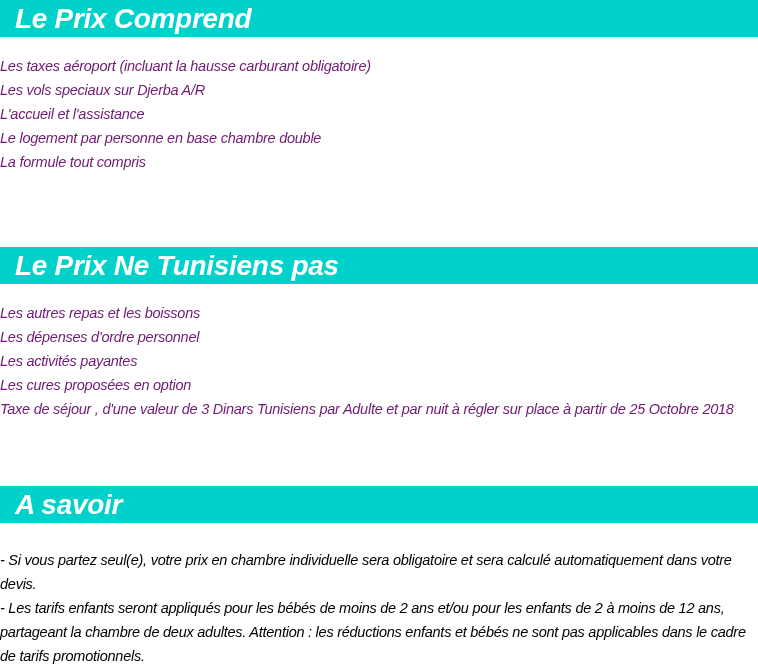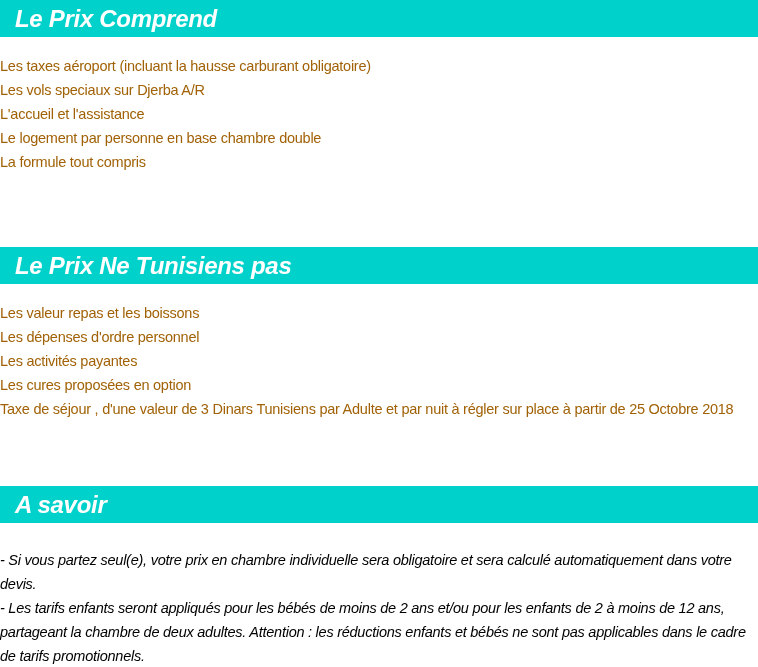--- a/index.html
+++ b/index.html
@@ -17,37 +17,38 @@
     .section-header {
       position: absolute;
       left: 0;
       width: 758px;
       height: 37px;
       background: #00d2cb;
       box-sizing: border-box;
       padding-left: 15px;
       line-height: 37px;
       color: #ffffff;
-      font-size: 24px;
+      font-size: 28px;
       font-weight: bold;
       font-style: italic;
       letter-spacing: -0.3px;
       white-space: nowrap;
     }
     .section-list {
       position: absolute;
       left: 0;
       width: 758px;
       margin: 0;
       padding: 0;
       list-style: none;
     }
     .section-list li {
       font-size: 14.5px;
-      color: #a16207;
+      font-style: italic;
+      color: #701a75;
       line-height: 24px;
       height: 24px;
       white-space: nowrap;
       letter-spacing: -0.25px;
     }
     .para-block {
       position: absolute;
       left: 0;
       width: 758px;
     }
@@ -67,21 +68,21 @@
 <ul class="section-list" style="top:54px;">
   <li>Les taxes aéroport (incluant la hausse carburant obligatoire)</li>
   <li>Les vols speciaux sur Djerba A/R</li>
   <li>L'accueil et l'assistance</li>
   <li>Le logement par personne en base chambre double</li>
   <li>La formule tout compris</li>
 </ul>
 
 <div class="section-header" style="top:247px;">Le Prix Ne Tunisiens pas</div>
 <ul class="section-list" style="top:301px;">
-  <li>Les valeur repas et les boissons</li>
+  <li>Les autres repas et les boissons</li>
   <li>Les dépenses d'ordre personnel</li>
   <li>Les activités payantes</li>
   <li>Les cures proposées en option</li>
   <li>Taxe de séjour , d'une valeur de 3 Dinars Tunisiens par Adulte et par nuit à régler sur place à partir de 25 Octobre 2018</li>
 </ul>
 
 <div class="section-header" style="top:486px;">A savoir</div>
 <div class="para-block" style="top:548px;">
   <p>- Si vous partez seul(e), votre prix en chambre individuelle sera obligatoire et sera calculé automatiquement dans votre devis.</p>
   <p>- Les tarifs enfants seront appliqués pour les bébés de moins de 2 ans et/ou pour les enfants de 2 à moins de 12 ans, partageant la chambre de deux adultes. Attention : les réductions enfants et bébés ne sont pas applicables dans le cadre de tarifs promotionnels.</p>

